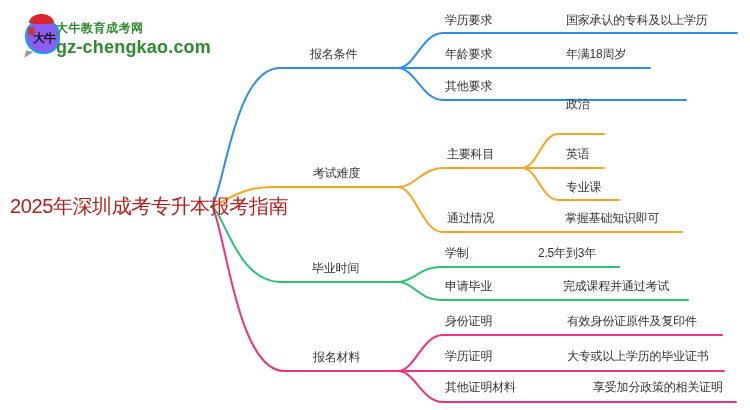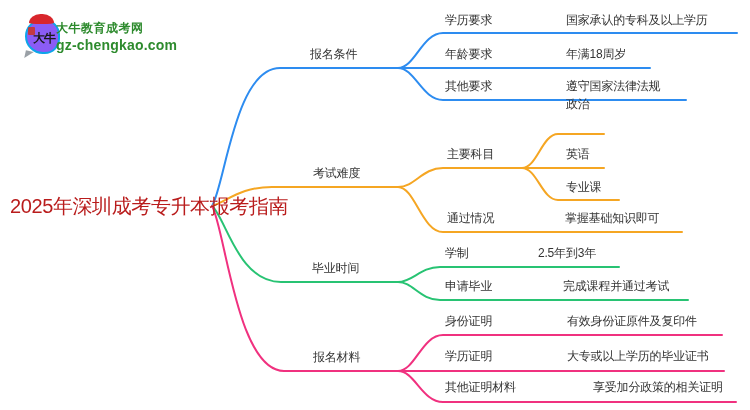--- a/index.html
+++ b/index.html
@@ -39,21 +39,21 @@
   }
   .logo-chars{
     position:absolute;left:6px;top:11px;width:24px;font-size:12px;line-height:12px;
     font-weight:700;color:#1a1a1a;letter-spacing:-1px;
   }
   .logo-name{
     position:absolute;left:32px;top:6px;font-size:12px;font-weight:700;
     color:#2e8b2e;letter-spacing:0.5px;white-space:nowrap;
   }
   .logo-url{
-    position:absolute;left:32px;top:23px;font-size:14px;font-weight:700;
+    position:absolute;left:32px;top:23px;font-size:18px;font-weight:700;
     color:#2e8b2e;letter-spacing:0.2px;white-space:nowrap;
   }
 </style>
 </head>
 <body>
 
 <div class="stage">
 
   <svg class="lines" viewBox="0 0 750 410">
     <g stroke="#2d8cf0">
@@ -96,21 +96,20 @@
   </div>
 
   <div class="root-title">2025年深圳成考专升本报考指南</div>
 
   <div class="node" style="left:310px;top:46px">报名条件</div>
   <div class="node" style="left:445px;top:12px">学历要求</div>
   <div class="node" style="left:566px;top:12px">国家承认的专科及以上学历</div>
   <div class="node" style="left:445px;top:46px">年龄要求</div>
   <div class="node" style="left:566px;top:46px">年满18周岁</div>
   <div class="node" style="left:445px;top:78px">其他要求</div>
-  <div class="node" style="left:566px;top:78px">遵守国家法律法规</div>
 
   <div class="node" style="left:313px;top:165px">考试难度</div>
   <div class="node" style="left:447px;top:146px">主要科目</div>
   <div class="node" style="left:566px;top:96px">政治</div>
   <div class="node" style="left:566px;top:146px">英语</div>
   <div class="node" style="left:566px;top:179px">专业课</div>
   <div class="node" style="left:447px;top:210px">通过情况</div>
   <div class="node" style="left:565px;top:210px">掌握基础知识即可</div>
 
   <div class="node" style="left:312px;top:260px">毕业时间</div>

